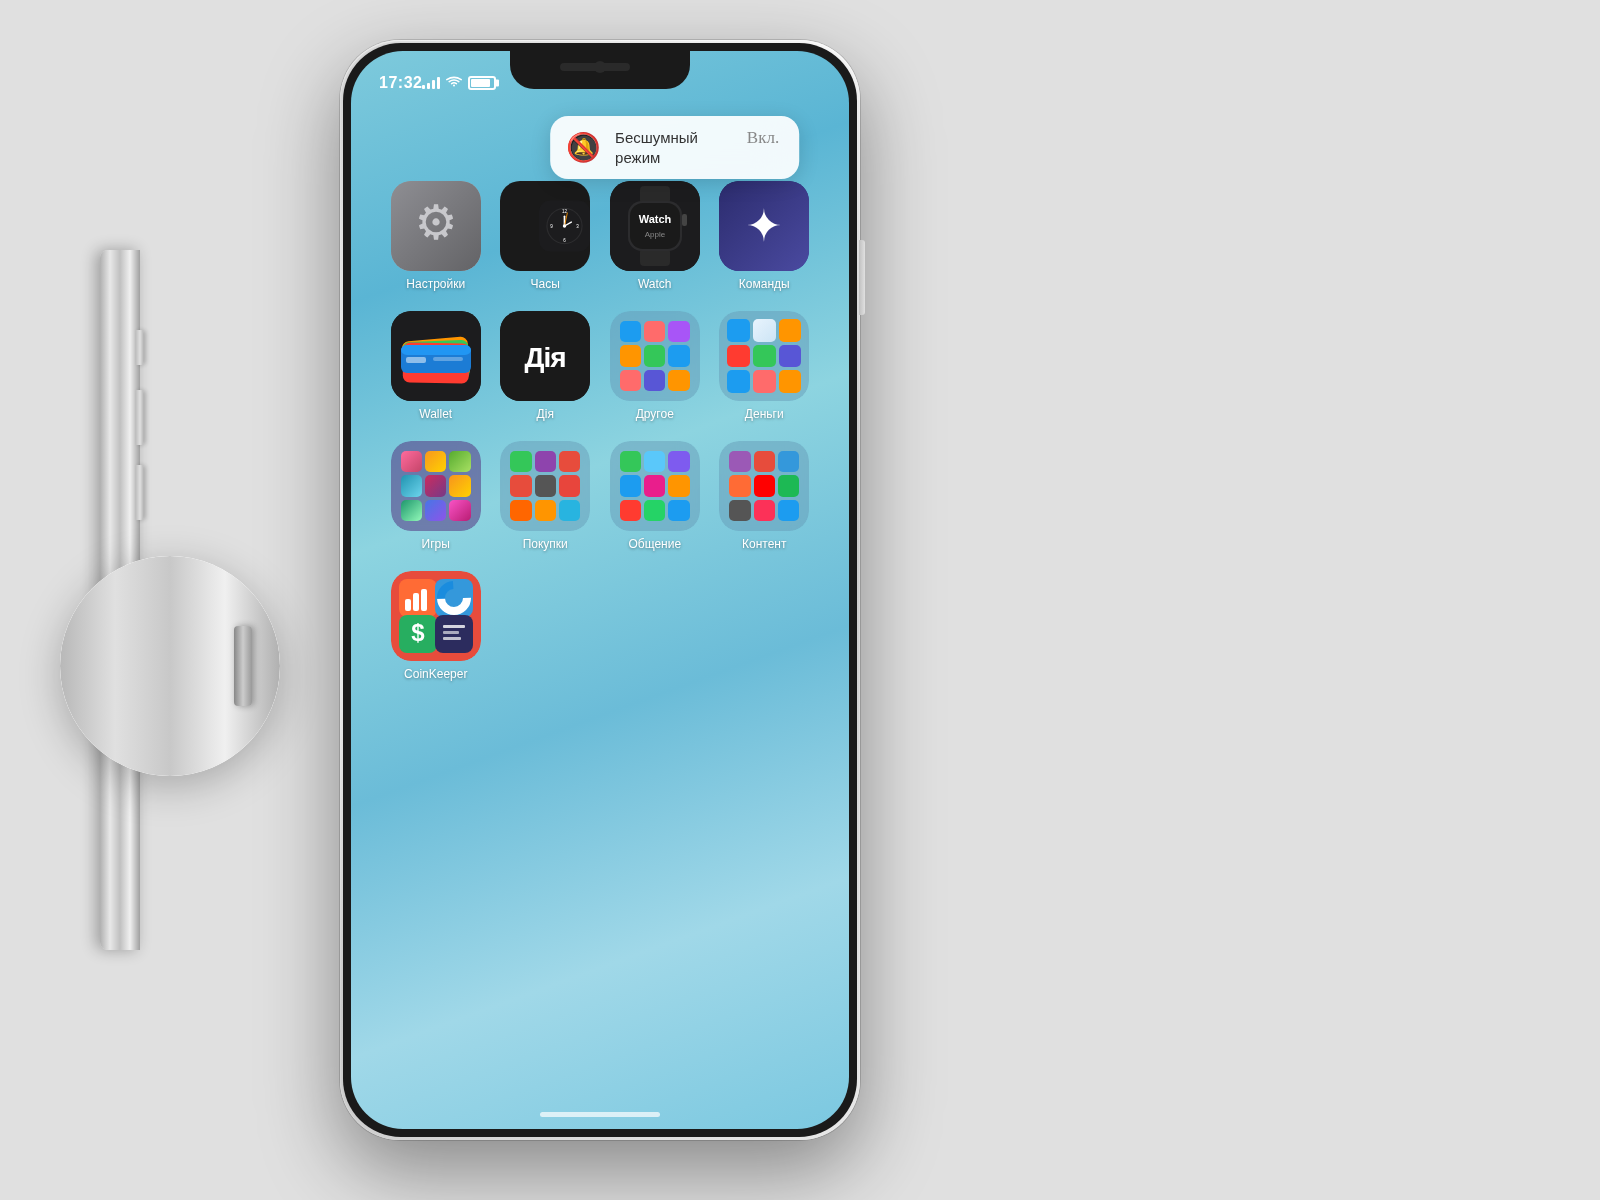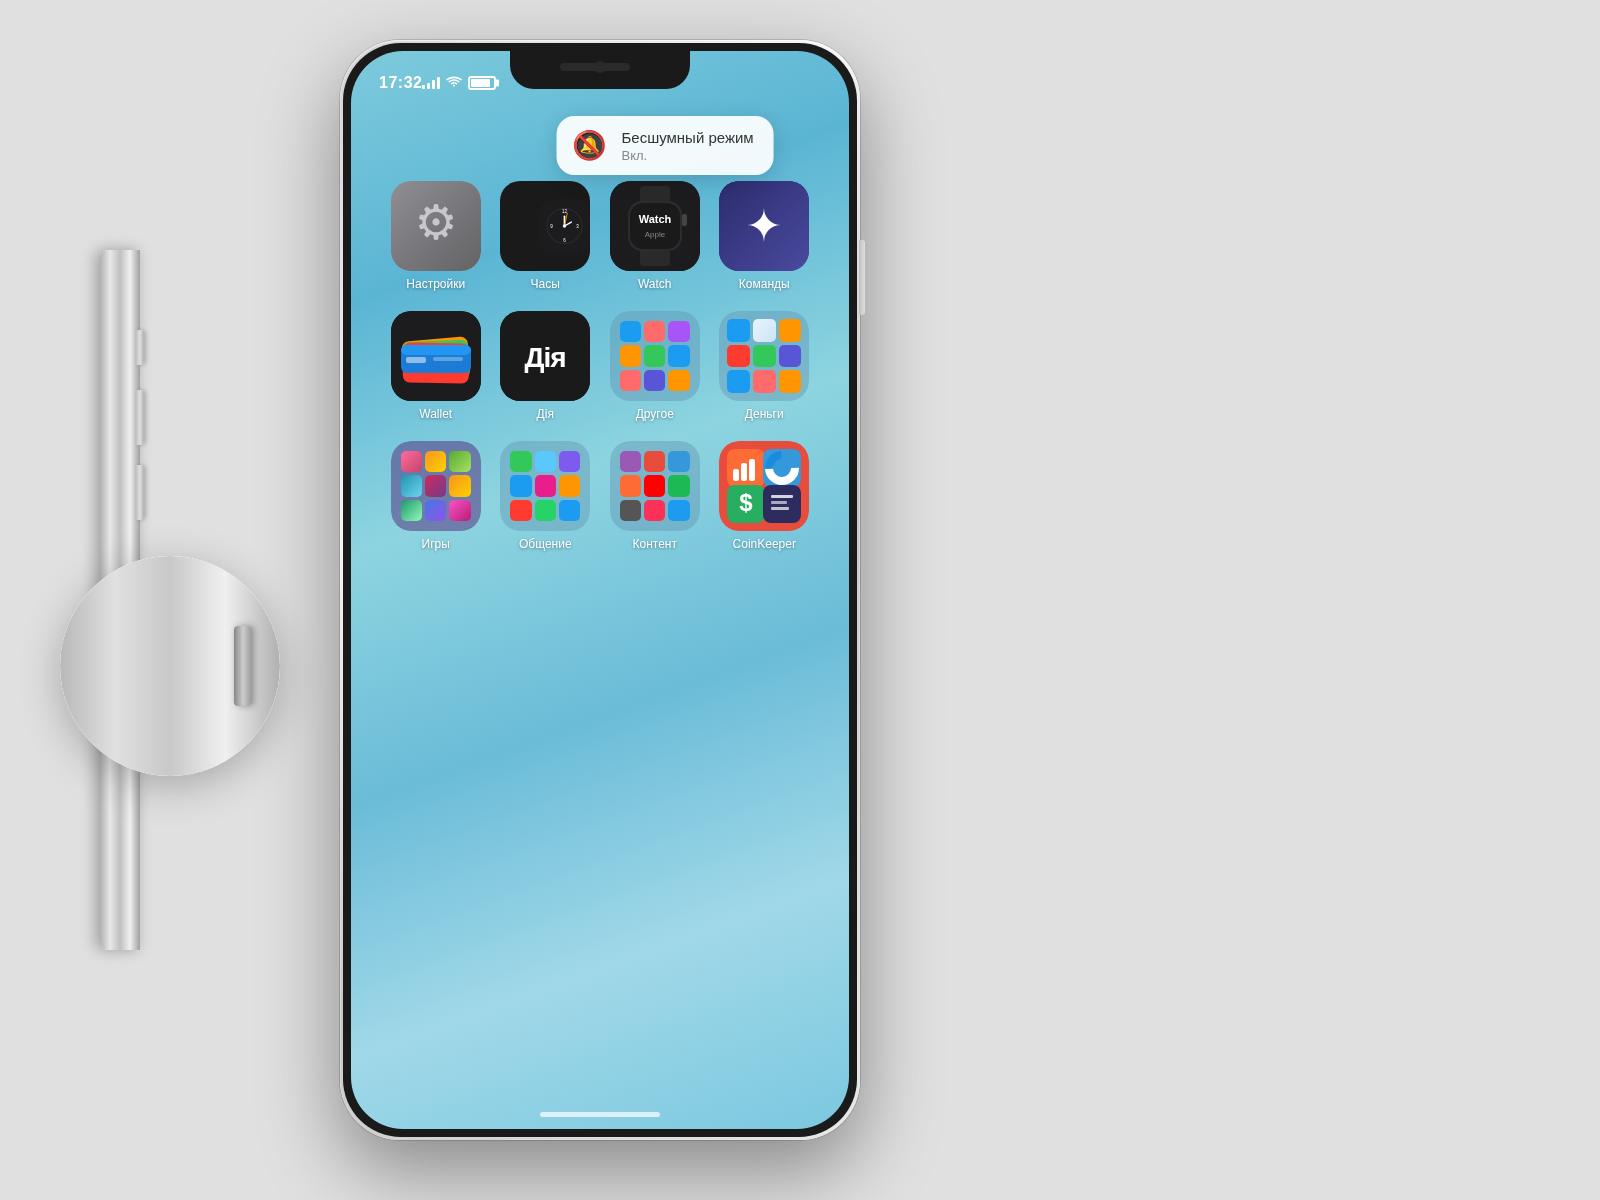--- a/index.html
+++ b/index.html
@@ -240,31 +240,31 @@
       padding: 12px 20px 12px 16px;
       display: flex;
       align-items: center;
       gap: 14px;
       z-index: 30;
       box-shadow: 0 4px 20px rgba(0,0,0,0.15);
       min-width: 200px;
     }
     .silent-text-block {
       display: flex;
-      flex-direction: column;
     }
     .silent-title {
       font-size: 15px;
       font-weight: 500;
       color: #333;
       line-height: 1.3;
     }
     .silent-subtitle {
-      font-size: 13px;
+      font-size: 17px;
       color: #888;
+      font-family: Liberation Serif, serif;
     }
 
     
     .app-grid {
       position: absolute;
       top: 130px;
       left: 20px;
       right: 20px;
       display: grid;
       grid-template-columns: repeat(4, 1fr);
@@ -706,20 +706,37 @@
                   <div class="mini-app"></div>
                   <div class="mini-app"></div>
                 <div class="mini-app"></div>
                   <div class="mini-app"></div>
                   <div class="mini-app"></div>
               </div>
             </div>
             <span class="app-label">Игры</span>
           </div>
 
+          <div class="app-item">
+            <div class="app-icon icon-folder icon-shopping">
+              <div class="folder-bg"></div>
+              <div class="folder-grid">
+                <div class="mini-app"></div>
+                  <div class="mini-app"></div>
+                  <div class="mini-app"></div>
+                <div class="mini-app"></div>
+                  <div class="mini-app"></div>
+                  <div class="mini-app"></div>
+                <div class="mini-app"></div>
+                  <div class="mini-app"></div>
+                  <div class="mini-app"></div>
+              </div>
+            </div>
+            <span class="app-label">Покупки</span>
+          </div>
 
 
 
           <div class="app-item">
             <div class="app-icon icon-folder icon-communication">
               <div class="folder-bg"></div>
               <div class="folder-grid">
                 <div class="mini-app"></div>
                   <div class="mini-app"></div>
                   <div class="mini-app"></div>

